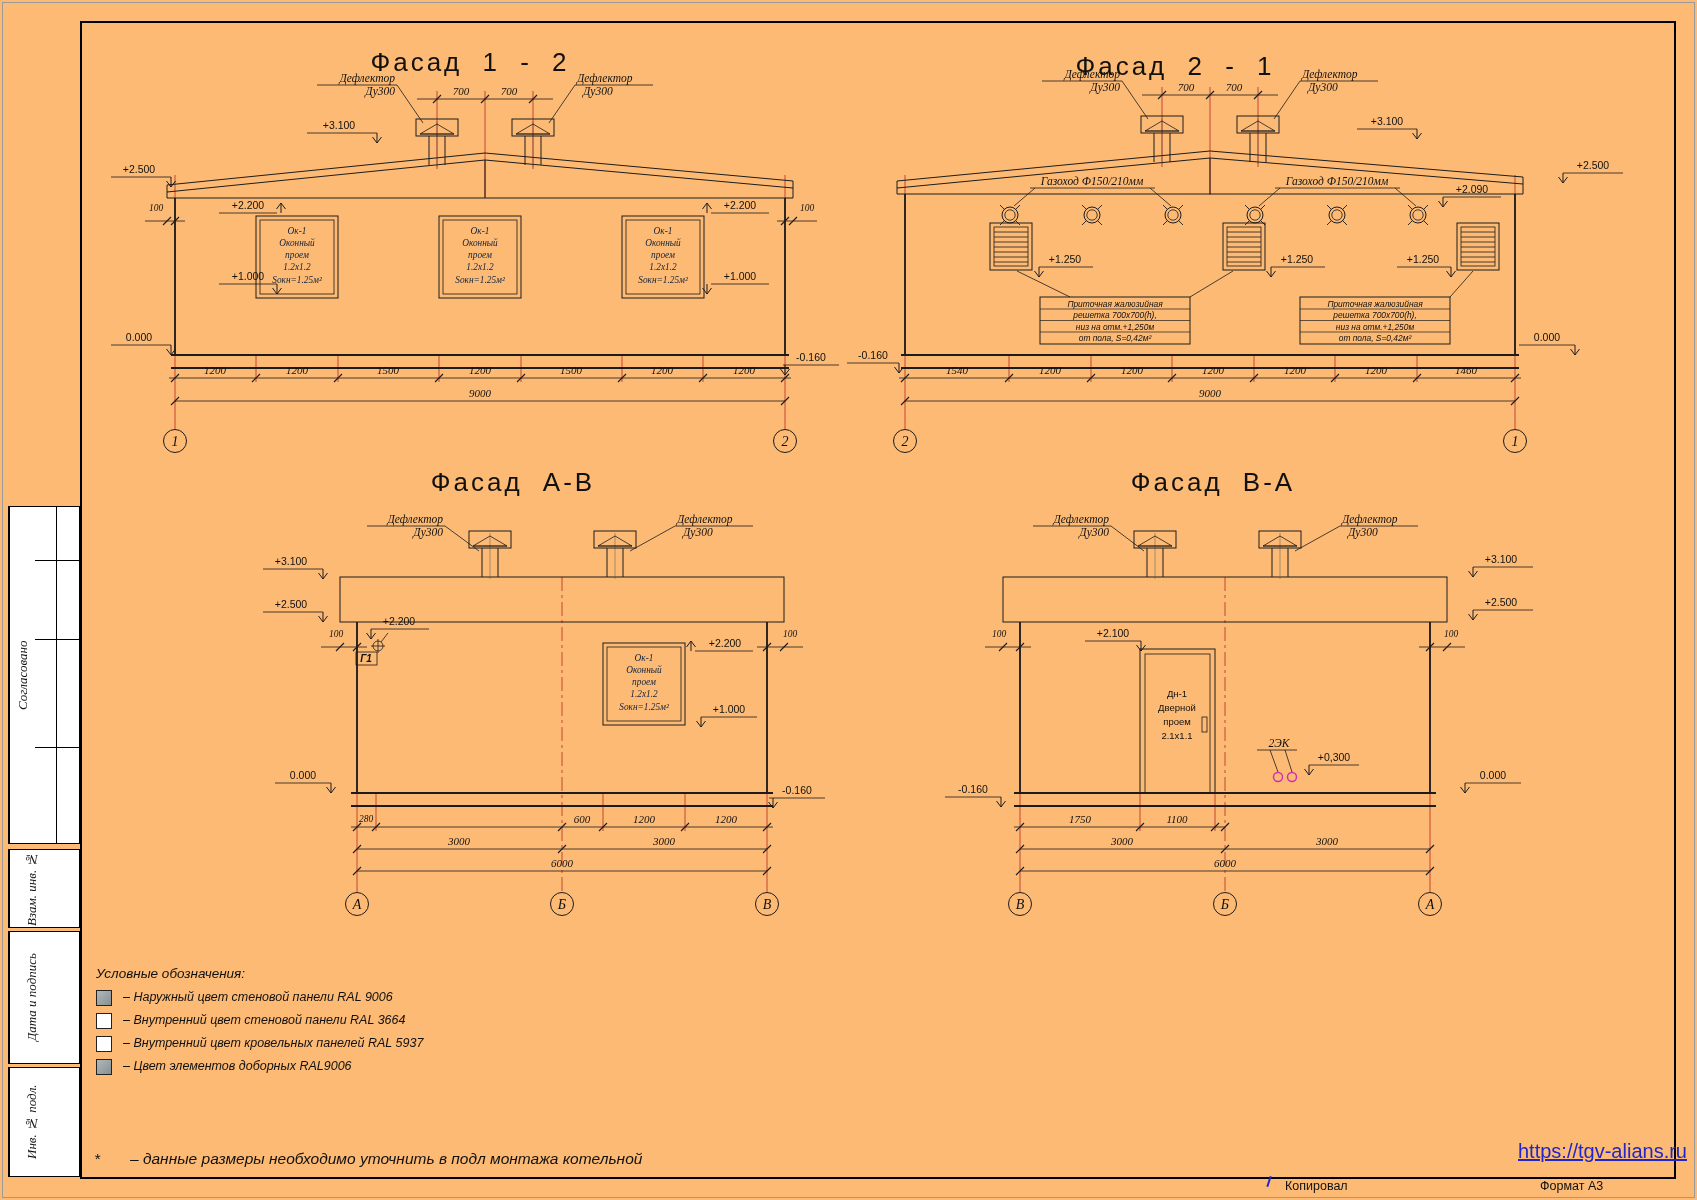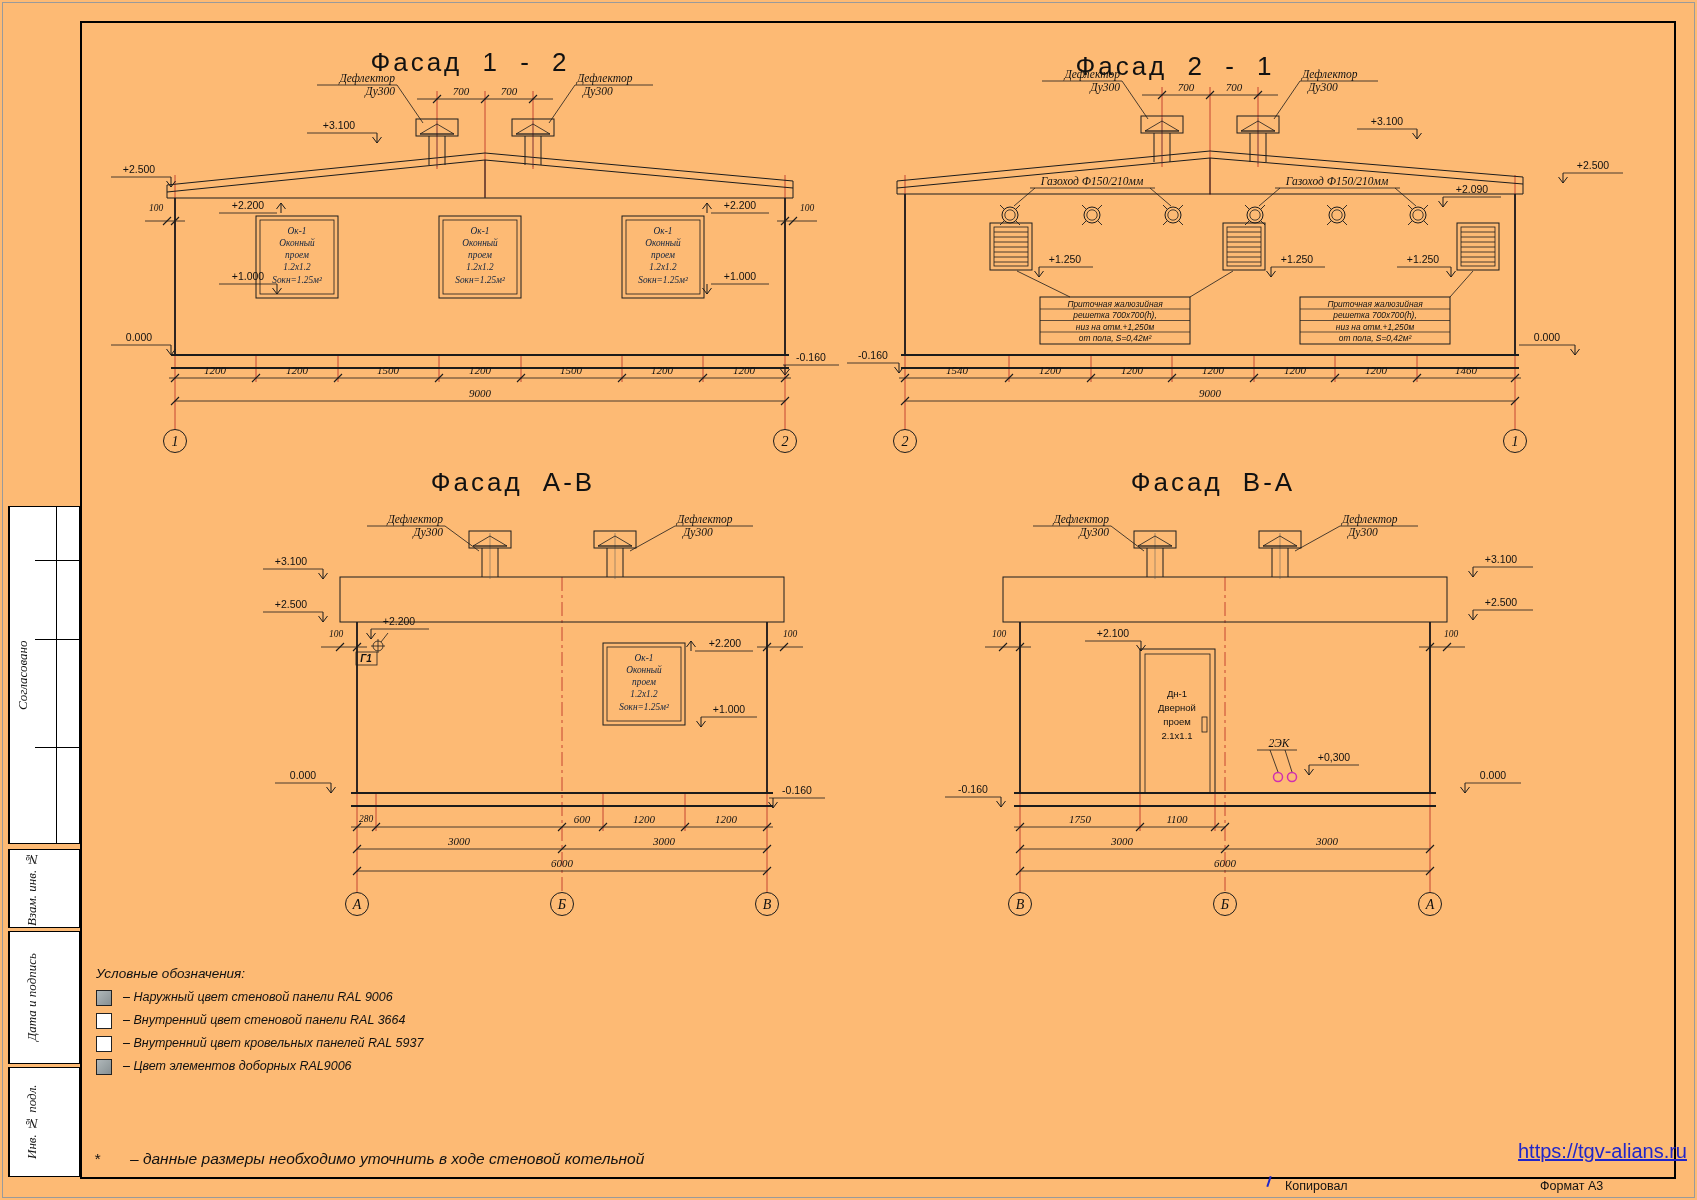--- a/index.html
+++ b/index.html
@@ -498,21 +498,21 @@
       <div class="sw white"></div>
       <div class="legend-label">– Внутренний цвет кровельных панелей RAL 5937</div>
     </div>
     <div class="legend-row">
       <div class="sw gray"></div>
       <div class="legend-label">– Цвет элементов доборных RAL9006</div>
     </div>
   </div>
   <div class="footnote">
     <span class="star">*</span>
-    <span>– данные размеры необходимо уточнить в ходе стеновой котельной</span>
+    <span>– данные размеры необходимо уточнить в подл монтажа котельной</span>
   </div>
 
   <div class="sbox" style="left:8px;top:506px;width:72px;height:338px">
     <div class="vlab" style="width:26px;border-right:1px solid #000">Согласовано</div>
     <div class="scell">
       <div class="vline" style="left:21px"></div>
       <div class="hline" style="top:53px"></div>
       <div class="hline" style="top:132px"></div>
       <div class="hline" style="top:240px"></div>
     </div>

